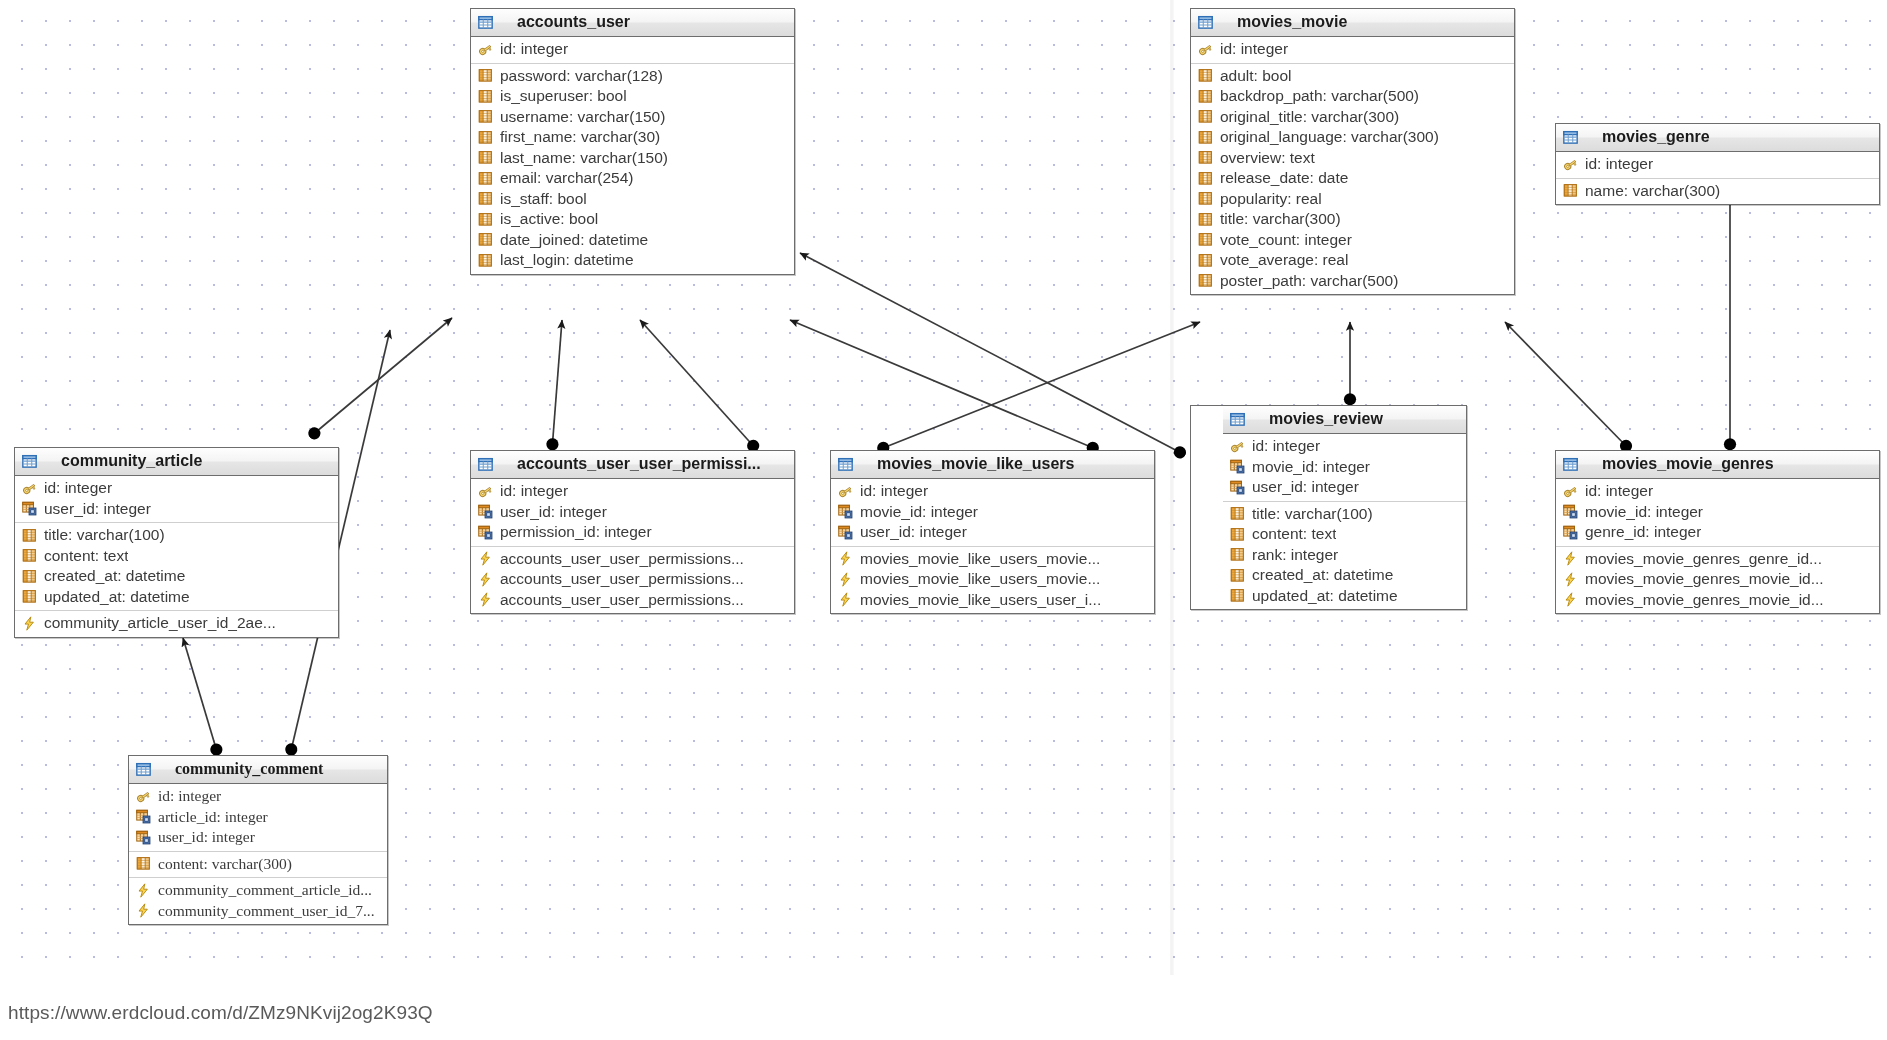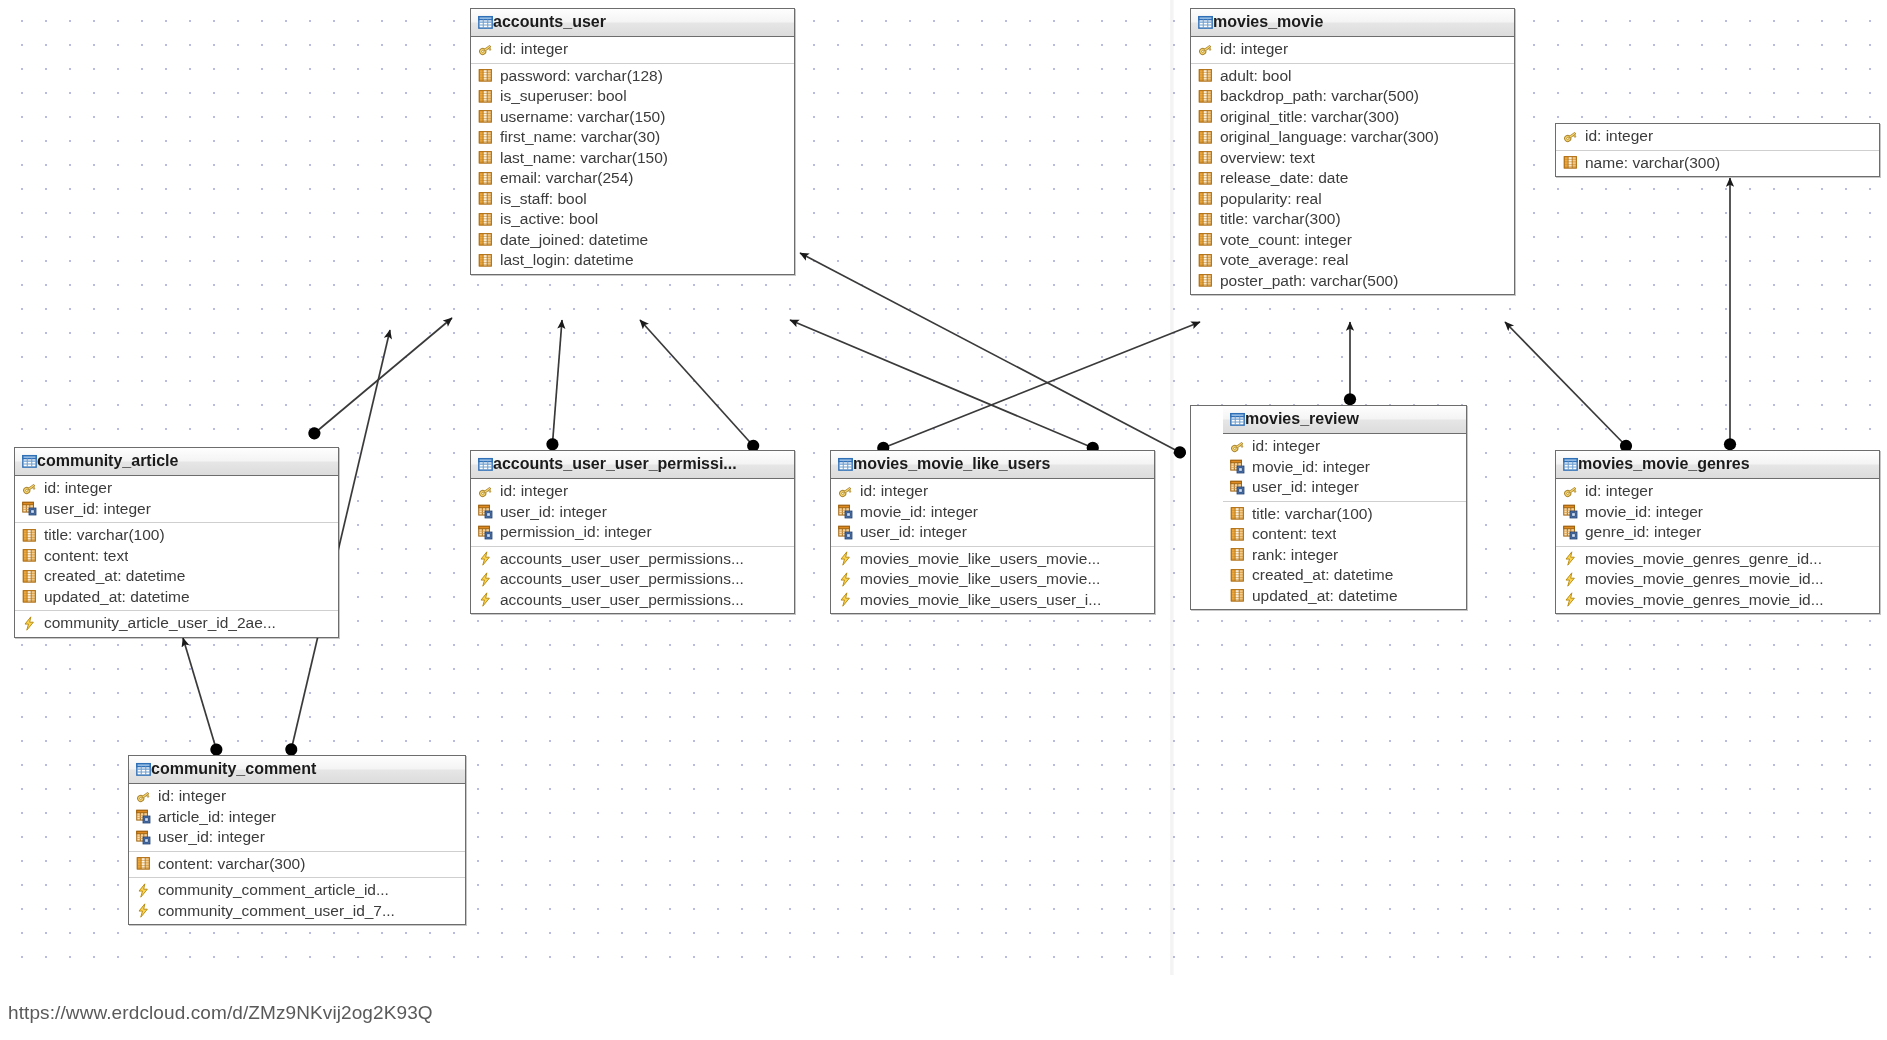--- a/index.html
+++ b/index.html
@@ -40,21 +40,21 @@
     position: absolute;
     background: #ffffff;
     border: 1.6px solid #6d6d6d;
     box-shadow: 1px 1px 0 rgba(0,0,0,0.22);
     font-size: 15.5px;
     color: #3b3b3b;
   }
   .tbl-head {
     display: flex;
     align-items: center;
-    gap: 0;
+    gap: 24px;
     padding: 4px 8px 5px 7px;
     background: linear-gradient(to bottom, #fefefe 0%, #f4f4f4 48%, #e6e6e6 52%, #dcdcdc 100%);
     border-bottom: 1.6px solid #6d6d6d;
     font-weight: bold;
     font-size: 16px;
     color: #1b1b1b;
     white-space: nowrap;
     overflow: hidden;
   }
   .sect { padding: 2px 0 3px 0; }
@@ -459,20 +459,31 @@
                 <path d="M1.4 4.6 H14.2 M1.4 7.3 H14.2 M1.4 10 H14.2 M1.4 12 H14.2" stroke="#c98f34" stroke-width="0.75"></path>
                 <path d="M5.5 1.8 V13.8 M9.8 1.8 V13.8" stroke="#b06f14" stroke-width="0.9"></path>
                 <rect x="1.4" y="1.8" width="12.8" height="12" fill="none" stroke="#b06f14" stroke-width="1.1"></rect>
               </svg>
             </span>
             <span class="lbl">poster_path: varchar(500)</span>
           </div>
         </div>
       </div>
       <div class="tbl" style="left: 1555px; top: 123px; width: 325px;">
+        <div class="tbl-head">
+          <span class="ico">
+            <svg viewBox="0 0 16 16" class="ico">
+              <rect x="0.9" y="1.8" width="14.2" height="12.2" fill="#ffffff" stroke="#2f6fb5" stroke-width="1.5"></rect>
+              <rect x="0.9" y="1.8" width="14.2" height="3.1" fill="#9fc3e8" stroke="#2f6fb5" stroke-width="1.5"></rect>
+              <path d="M0.9 7.6 H15.1 M0.9 10.6 H15.1" stroke="#6f9fd0" stroke-width="1.1"></path>
+              <path d="M5.6 4.9 V14 M10.4 4.9 V14" stroke="#6f9fd0" stroke-width="1.1"></path>
+            </svg>
+          </span>
+          <span>movies_genre</span>
+        </div>
         <div class="sect">
           <div class="row">
             <span class="ico">
               <svg viewBox="0 0 16 16" class="ico">
                 <g transform="rotate(-35 8 8)">
                   <circle cx="4.4" cy="8" r="3.3" fill="#f5d36b" stroke="#a8822c" stroke-width="1"></circle>
                   <circle cx="4.4" cy="8" r="1.2" fill="#fdf6d8" stroke="#a8822c" stroke-width="0.7"></circle>
                   <rect x="6.6" y="7" width="7.6" height="2.1" fill="#f5d36b" stroke="#a8822c" stroke-width="0.8"></rect>
                   <rect x="11.2" y="9" width="1.5" height="2.4" fill="#f5d36b" stroke="#a8822c" stroke-width="0.8"></rect>
                 </g>
@@ -966,21 +977,21 @@
           <div class="row">
             <span class="ico">
               <svg viewBox="0 0 16 16" class="ico">
                 <path d="M9.4 0.9 L3.2 8.6 H6.9 L5.1 15.1 L12.1 6.6 H8.2 Z" fill="#fbd34d" stroke="#b78a11" stroke-width="1"></path>
               </svg>
             </span>
             <span class="lbl">movies_movie_genres_movie_id...</span>
           </div>
         </div>
       </div>
-      <div class="tbl" style="left: 128px; top: 755px; width: 338px;">
+      <div class="tbl" style="left: 128px; top: 755px; width: 260px; font-family: Liberation Serif, serif;">
         <div class="tbl-head">
           <span class="ico">
             <svg viewBox="0 0 16 16" class="ico">
               <rect x="0.9" y="1.8" width="14.2" height="12.2" fill="#ffffff" stroke="#2f6fb5" stroke-width="1.5"></rect>
               <rect x="0.9" y="1.8" width="14.2" height="3.1" fill="#9fc3e8" stroke="#2f6fb5" stroke-width="1.5"></rect>
               <path d="M0.9 7.6 H15.1 M0.9 10.6 H15.1" stroke="#6f9fd0" stroke-width="1.1"></path>
               <path d="M5.6 4.9 V14 M10.4 4.9 V14" stroke="#6f9fd0" stroke-width="1.1"></path>
             </svg>
           </span>
           <span>community_comment</span>

